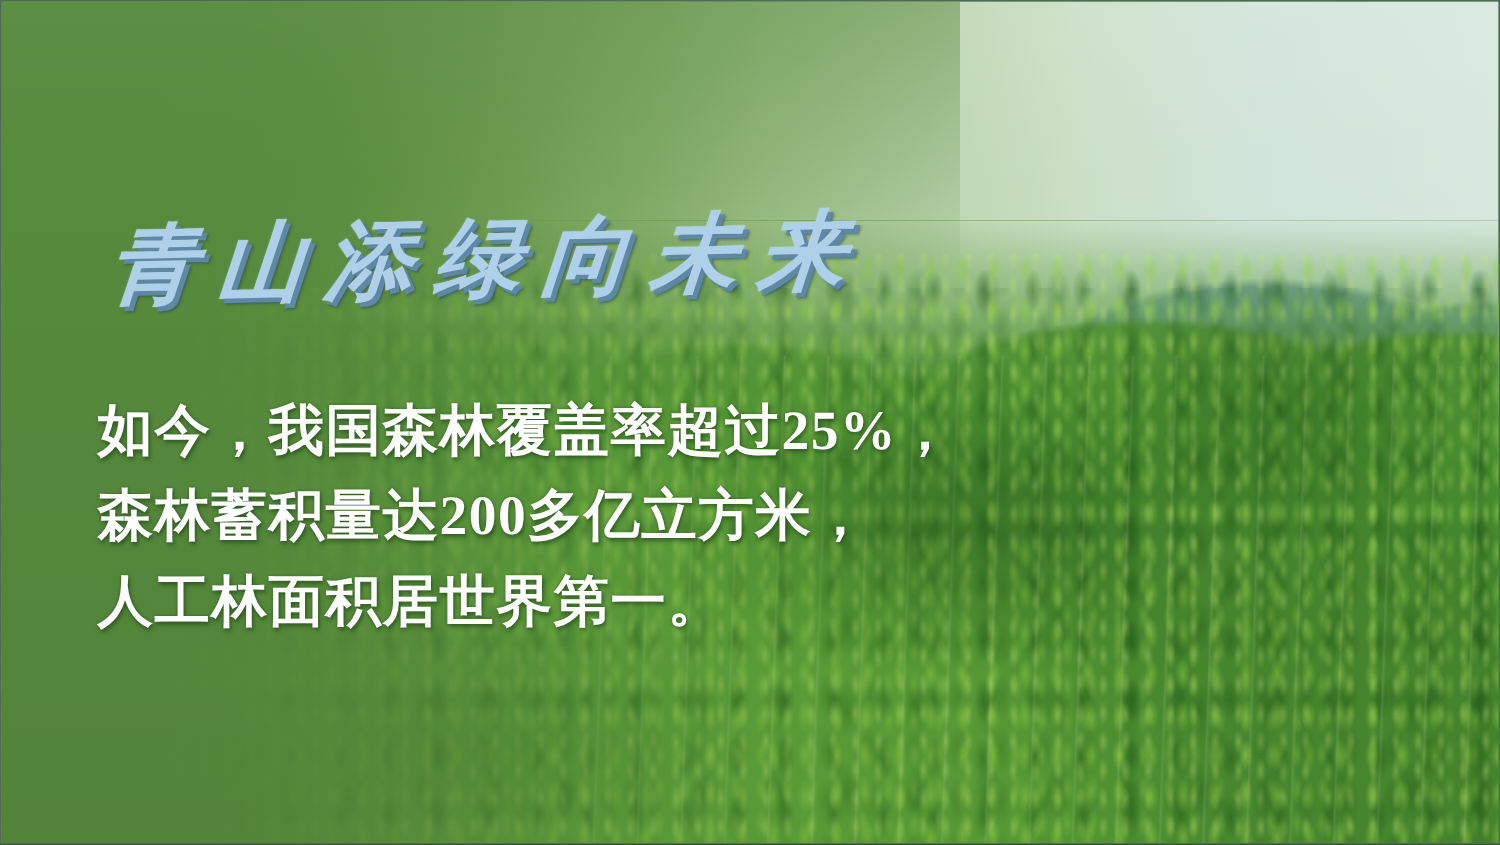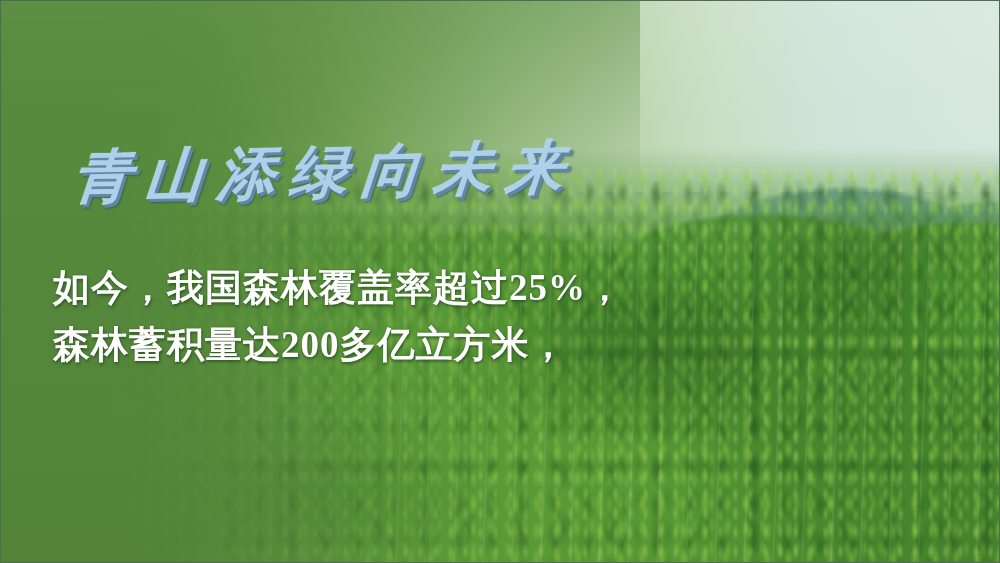--- a/index.html
+++ b/index.html
@@ -215,21 +215,21 @@
     text-shadow:
        3px 3px 0 #5f87a6,
        4px 4px 2px rgba(38,64,86,0.55),
        0 0 1px rgba(200,226,244,0.9);
     transform: skewX(-6deg) rotate(-1.2deg);
     transform-origin: left center;
   }
 
   .body-block {
     position: absolute;
-    left: 52px;
+    left: 64px;
     top: 258px;
     width: 560px;
   }
   .body-line {
     font-family: "Liberation Serif", "DejaVu Serif", serif;
     font-size: 37px;
     line-height: 57px;
     font-weight: 700;
     color: #ffffff;
     letter-spacing: 1px;
@@ -260,16 +260,17 @@
     <div class="tone"></div>
   </div>
 
   <div class="content">
 
     <div class="headline">青山添绿向未来</div>
 
     <div class="body-block">
       <div class="body-line">如今，我国森林覆盖率超过25%，</div>
       <div class="body-line">森林蓄积量达200多亿立方米，</div>
+      <div class="body-line">人工林面积居世界第一。</div>
     </div>
 
   </div>
 </div>
 
 </body></html>

